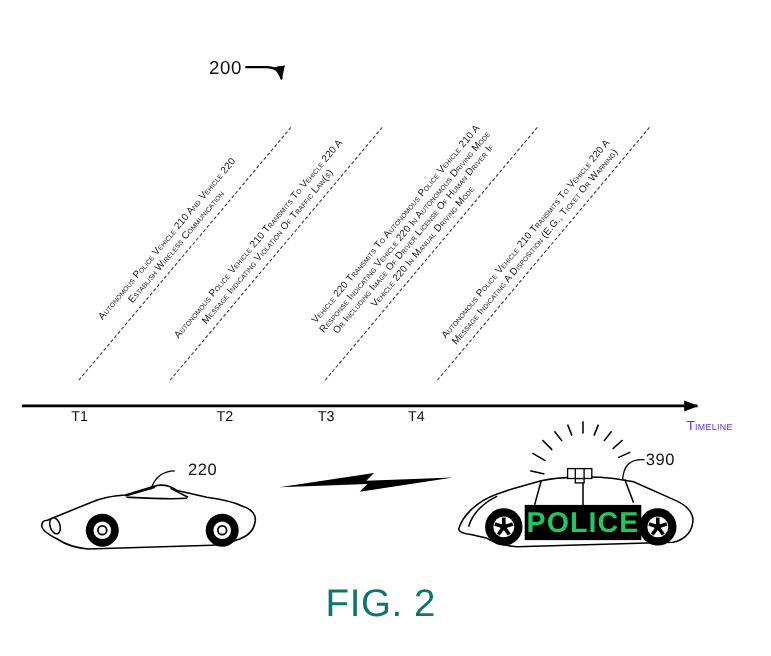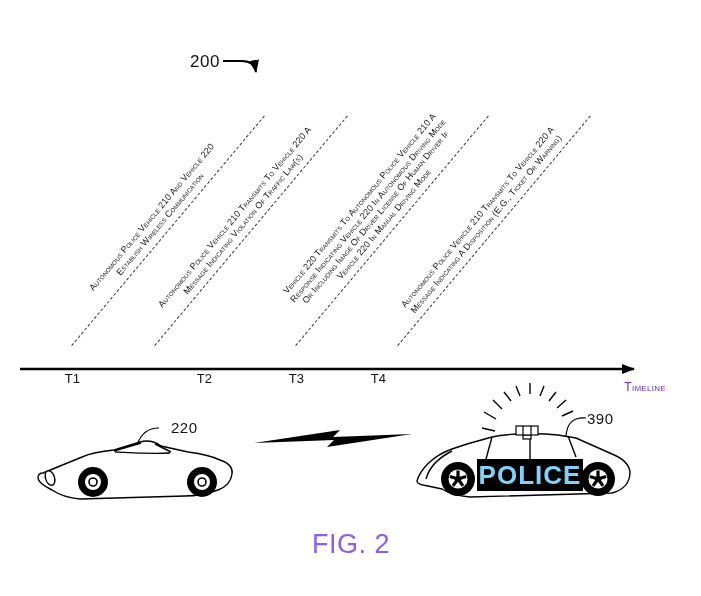--- a/index.html
+++ b/index.html
@@ -24,26 +24,26 @@
   .evline{
     font-variant:small-caps;font-size:9px;line-height:10.5px;letter-spacing:.1px;
     text-align:center;white-space:nowrap;color:#161616;
   }
   .evdash{height:0;border-top:1.3px dashed #3a3a3a;margin-top:5px;width:100%;}
   
   .police-banner{
     position:absolute;left:477px;top:459px;width:106px;height:32px;background:#000;
     display:flex;align-items:center;justify-content:center;
   }
-  .police-banner span{color:#7dd3fc;font-weight:700;font-size:26px;letter-spacing:1px;}
+  .police-banner span{color:#22c55e;font-weight:700;font-size:26px;letter-spacing:1px;}
   .wireless-label{
     position:absolute;left:253px;top:452px;width:164px;text-align:center;
     font-variant:small-caps;font-size:11px;letter-spacing:.2px;color:#111;
   }
-  .fig-caption{position:absolute;left:312px;top:529px;font-size:27px;letter-spacing:.5px;color:#8b5cf6;}
+  .fig-caption{position:absolute;left:296px;top:529px;font-size:35px;letter-spacing:.5px;color:#0f766e;}
 </style>
 </head>
 <body>
 
 <div id="canvas">
 
   <svg width="701" height="596" viewBox="0 0 701 596">
     <defs>
       <marker id="arrHead" orient="auto" markerUnits="userSpaceOnUse" markerWidth="16" markerHeight="12" refX="12" refY="5">
         <path d="M0,0 L13,5 L0,10 Z" fill="#000"></path>

